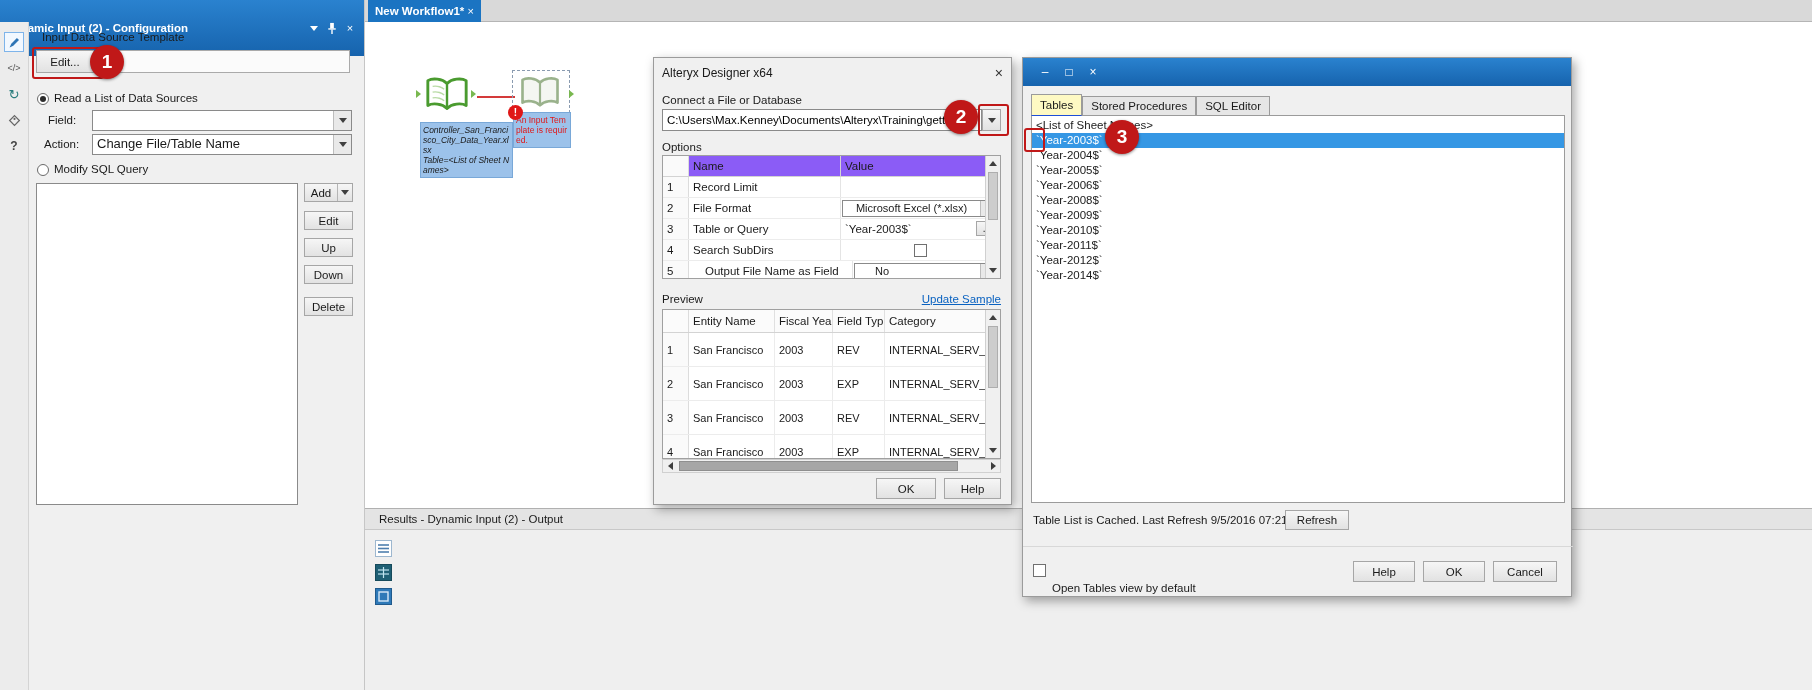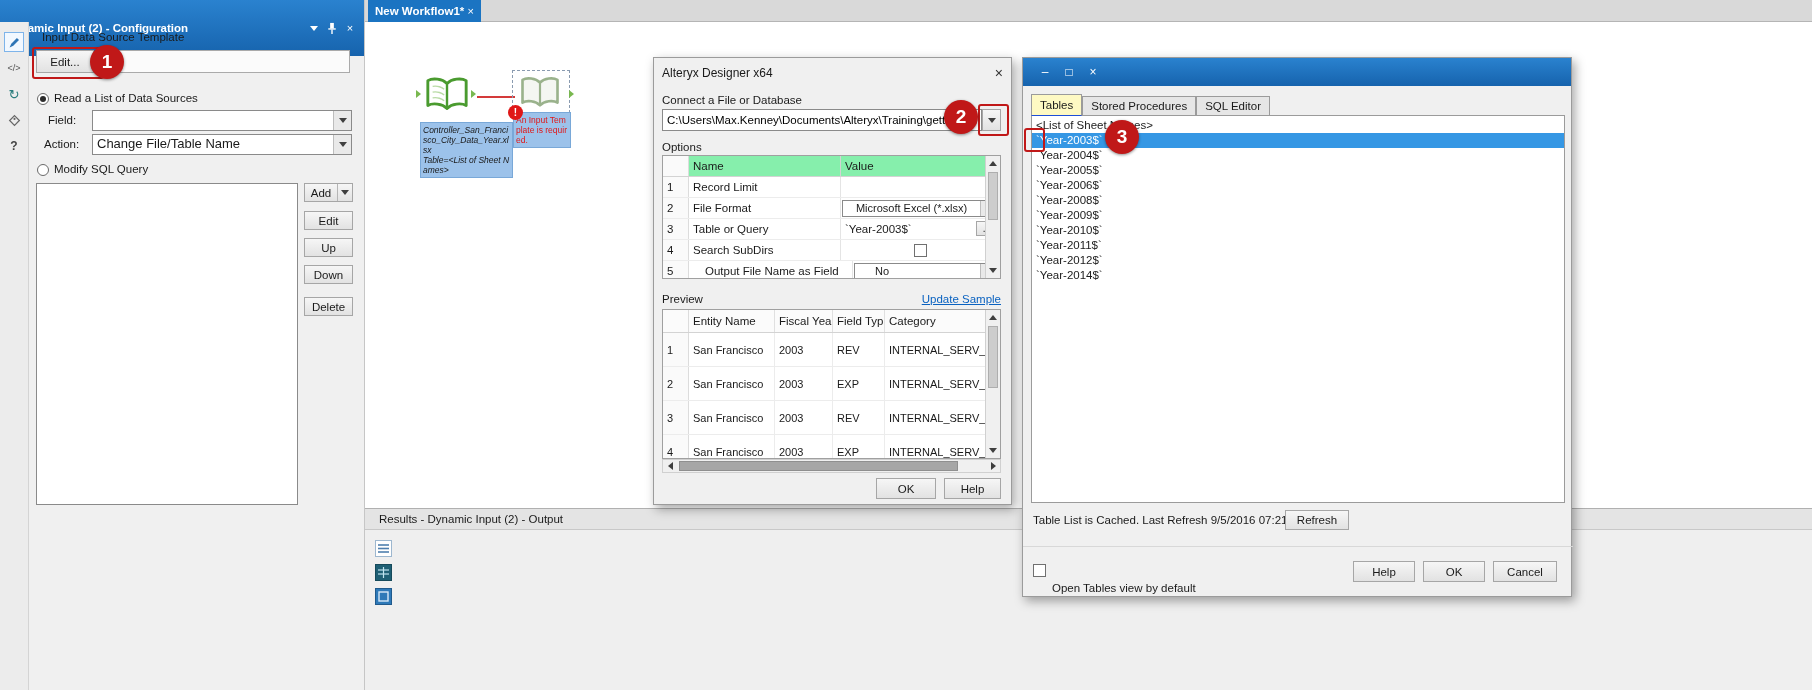--- a/index.html
+++ b/index.html
@@ -22,21 +22,21 @@
   .titlebar-blue{position:absolute;left:0;top:0;right:0;background:linear-gradient(#2a82cf,#1663ad);color:#fff;display:flex;align-items:center;}
   .panel{position:absolute;box-sizing:border-box;}
   .dialog{position:absolute;background:#f0f0f0;border:1px solid #9b9b9b;box-shadow:3px 4px 10px rgba(0,0,0,.35);box-sizing:border-box;}
   .ann-circle{position:absolute;width:34px;height:34px;border-radius:50%;background:#c01818;color:#fff;font-weight:bold;font-size:19px;display:flex;align-items:center;justify-content:center;z-index:99;box-shadow:0 1px 3px rgba(0,0,0,.45);}
   .ann-rect{position:absolute;border:2px solid #c01818;border-radius:3px;z-index:98;}
   .strip-ic{position:absolute;left:4px;width:20px;height:20px;display:flex;align-items:center;justify-content:center;font-size:10px;color:#3b6ea5;}
   .strip-ic.sel{background:#f2f8ff;border:1px solid #7eb4ea;box-sizing:border-box;}
   .grid{position:absolute;background:#fff;border:1px solid #a0a0a0;box-sizing:border-box;overflow:hidden;}
   .grow{display:flex;border-bottom:1px solid #ececec;height:20px;align-items:center;font-size:11.5px;}
   .gcell{padding:0 4px;box-sizing:border-box;overflow:hidden;white-space:nowrap;height:100%;display:flex;align-items:center;}
-  .ghead{background:#86efac;border-bottom:1px solid #d3d3d3;}
+  .ghead{background:#8b5cf6;border-bottom:1px solid #d3d3d3;}
   .numc{width:26px;background:#fafafa;border-right:1px solid #dcdcdc;justify-content:flex-start;}
   .sb-v{position:absolute;top:0;bottom:0;right:0;width:15px;background:#f0f0f0;border-left:1px solid #d0d0d0;box-sizing:border-box;}
   .sb-btn{height:15px;display:flex;align-items:center;justify-content:center;}
   .sb-thumbv{position:absolute;left:2px;right:2px;background:#cdcdcd;border:1px solid #aeaeae;}
   .tab-dlg{display:inline-flex;align-items:center;justify-content:center;font-size:11.5px;border:1px solid #9b9b9b;background:#e6e6e6;padding:0 8px;height:20px;box-sizing:border-box;}
   .tab-dlg.active{background:#fef9c3;height:22px;border-bottom:1px solid #1d4ed8;position:relative;z-index:2;}
   .lrow{height:15px;line-height:15px;font-size:11.5px;padding-left:4px;white-space:nowrap;}
   .lrow.selected{background:#3597e4;color:#fff;}
   .tool-label{position:absolute;background:#9cc2ea;border:1px solid #79a8d8;font-size:8.5px;line-height:10px;padding:2px 2px;box-sizing:border-box;word-break:break-all;}
   .anchor{position:absolute;}

